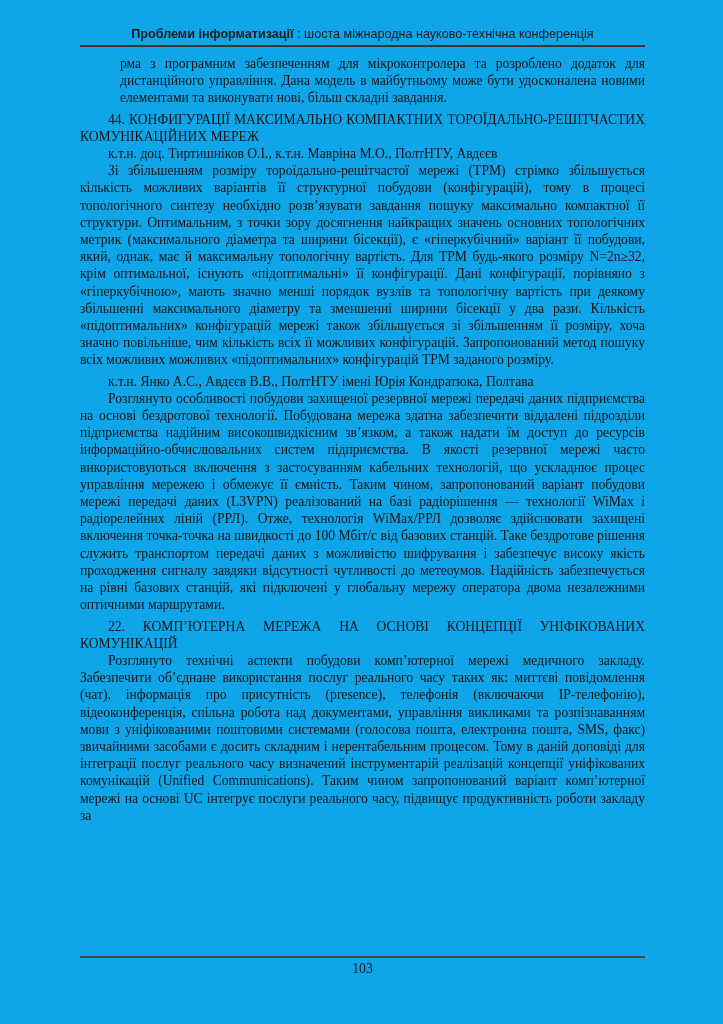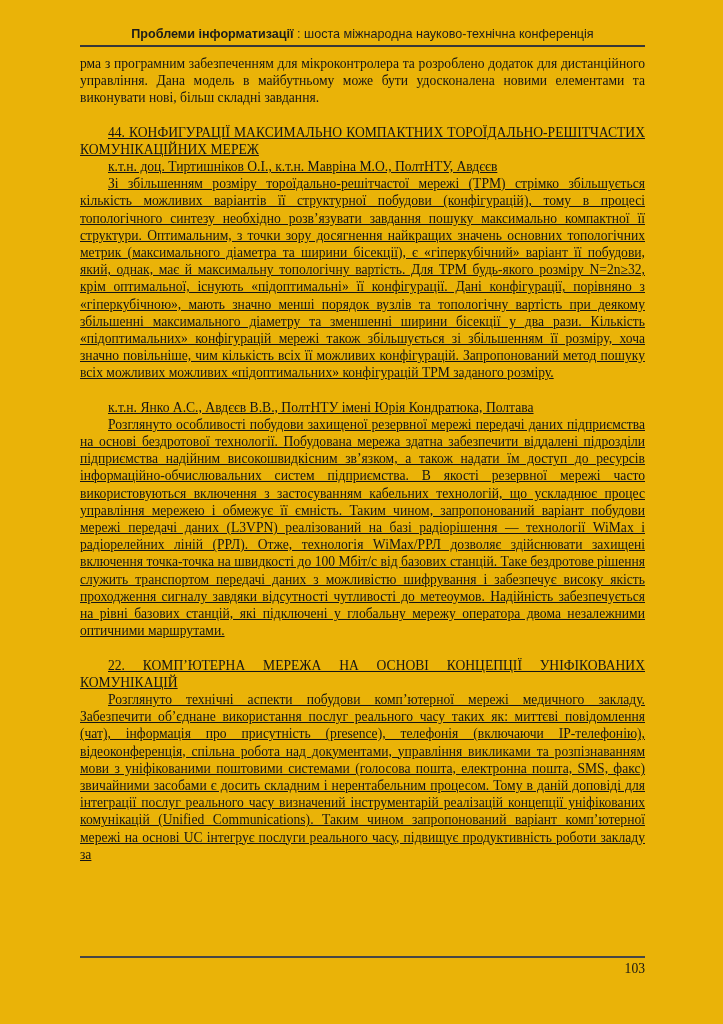--- a/index.html
+++ b/index.html
@@ -5,21 +5,21 @@
   html, body {
     margin: 0;
     padding: 0;
     background: #e8e8e8;
   }
   .page {
     position: relative;
     width: 723px;
     height: 1024px;
     margin: 0 auto;
-    background: #eab308;
+    background: #0ea5e9;
     color: #141414;
     font-family: "Liberation Serif", serif;
     overflow: hidden;
     box-sizing: border-box;
   }
   .inner {
     position: absolute;
     top: 0;
     left: 80px;
     right: 78px;
@@ -39,35 +39,35 @@
   .content {
     margin-top: 8px;
   }
   .content p {
     margin: 0;
     font-size: 13.6px;
     line-height: 17.2px;
     text-align: justify;
     text-justify: inter-word;
   }
-  p.cont { text-indent: 0; }
+  p.cont { text-indent: 0; margin-left: 40px; }
   p.title,
   p.authors,
   p.abstract { text-indent: 28px; }
-  section { margin-top: 17px; text-decoration: underline; }
+  section { margin-top: 4px; }
   .footer {
     position: absolute;
     top: 956px;
     left: 80px;
     right: 78px;
     border-top: 2px solid #464646;
   }
   .page-number {
     padding-top: 2px;
-    text-align: right;
+    text-align: center;
     font-size: 13.6px;
     line-height: 17px;
     color: #141414;
   }
 </style>
 </head>
 <body>
 
 <div class="page">
   <div class="inner">

